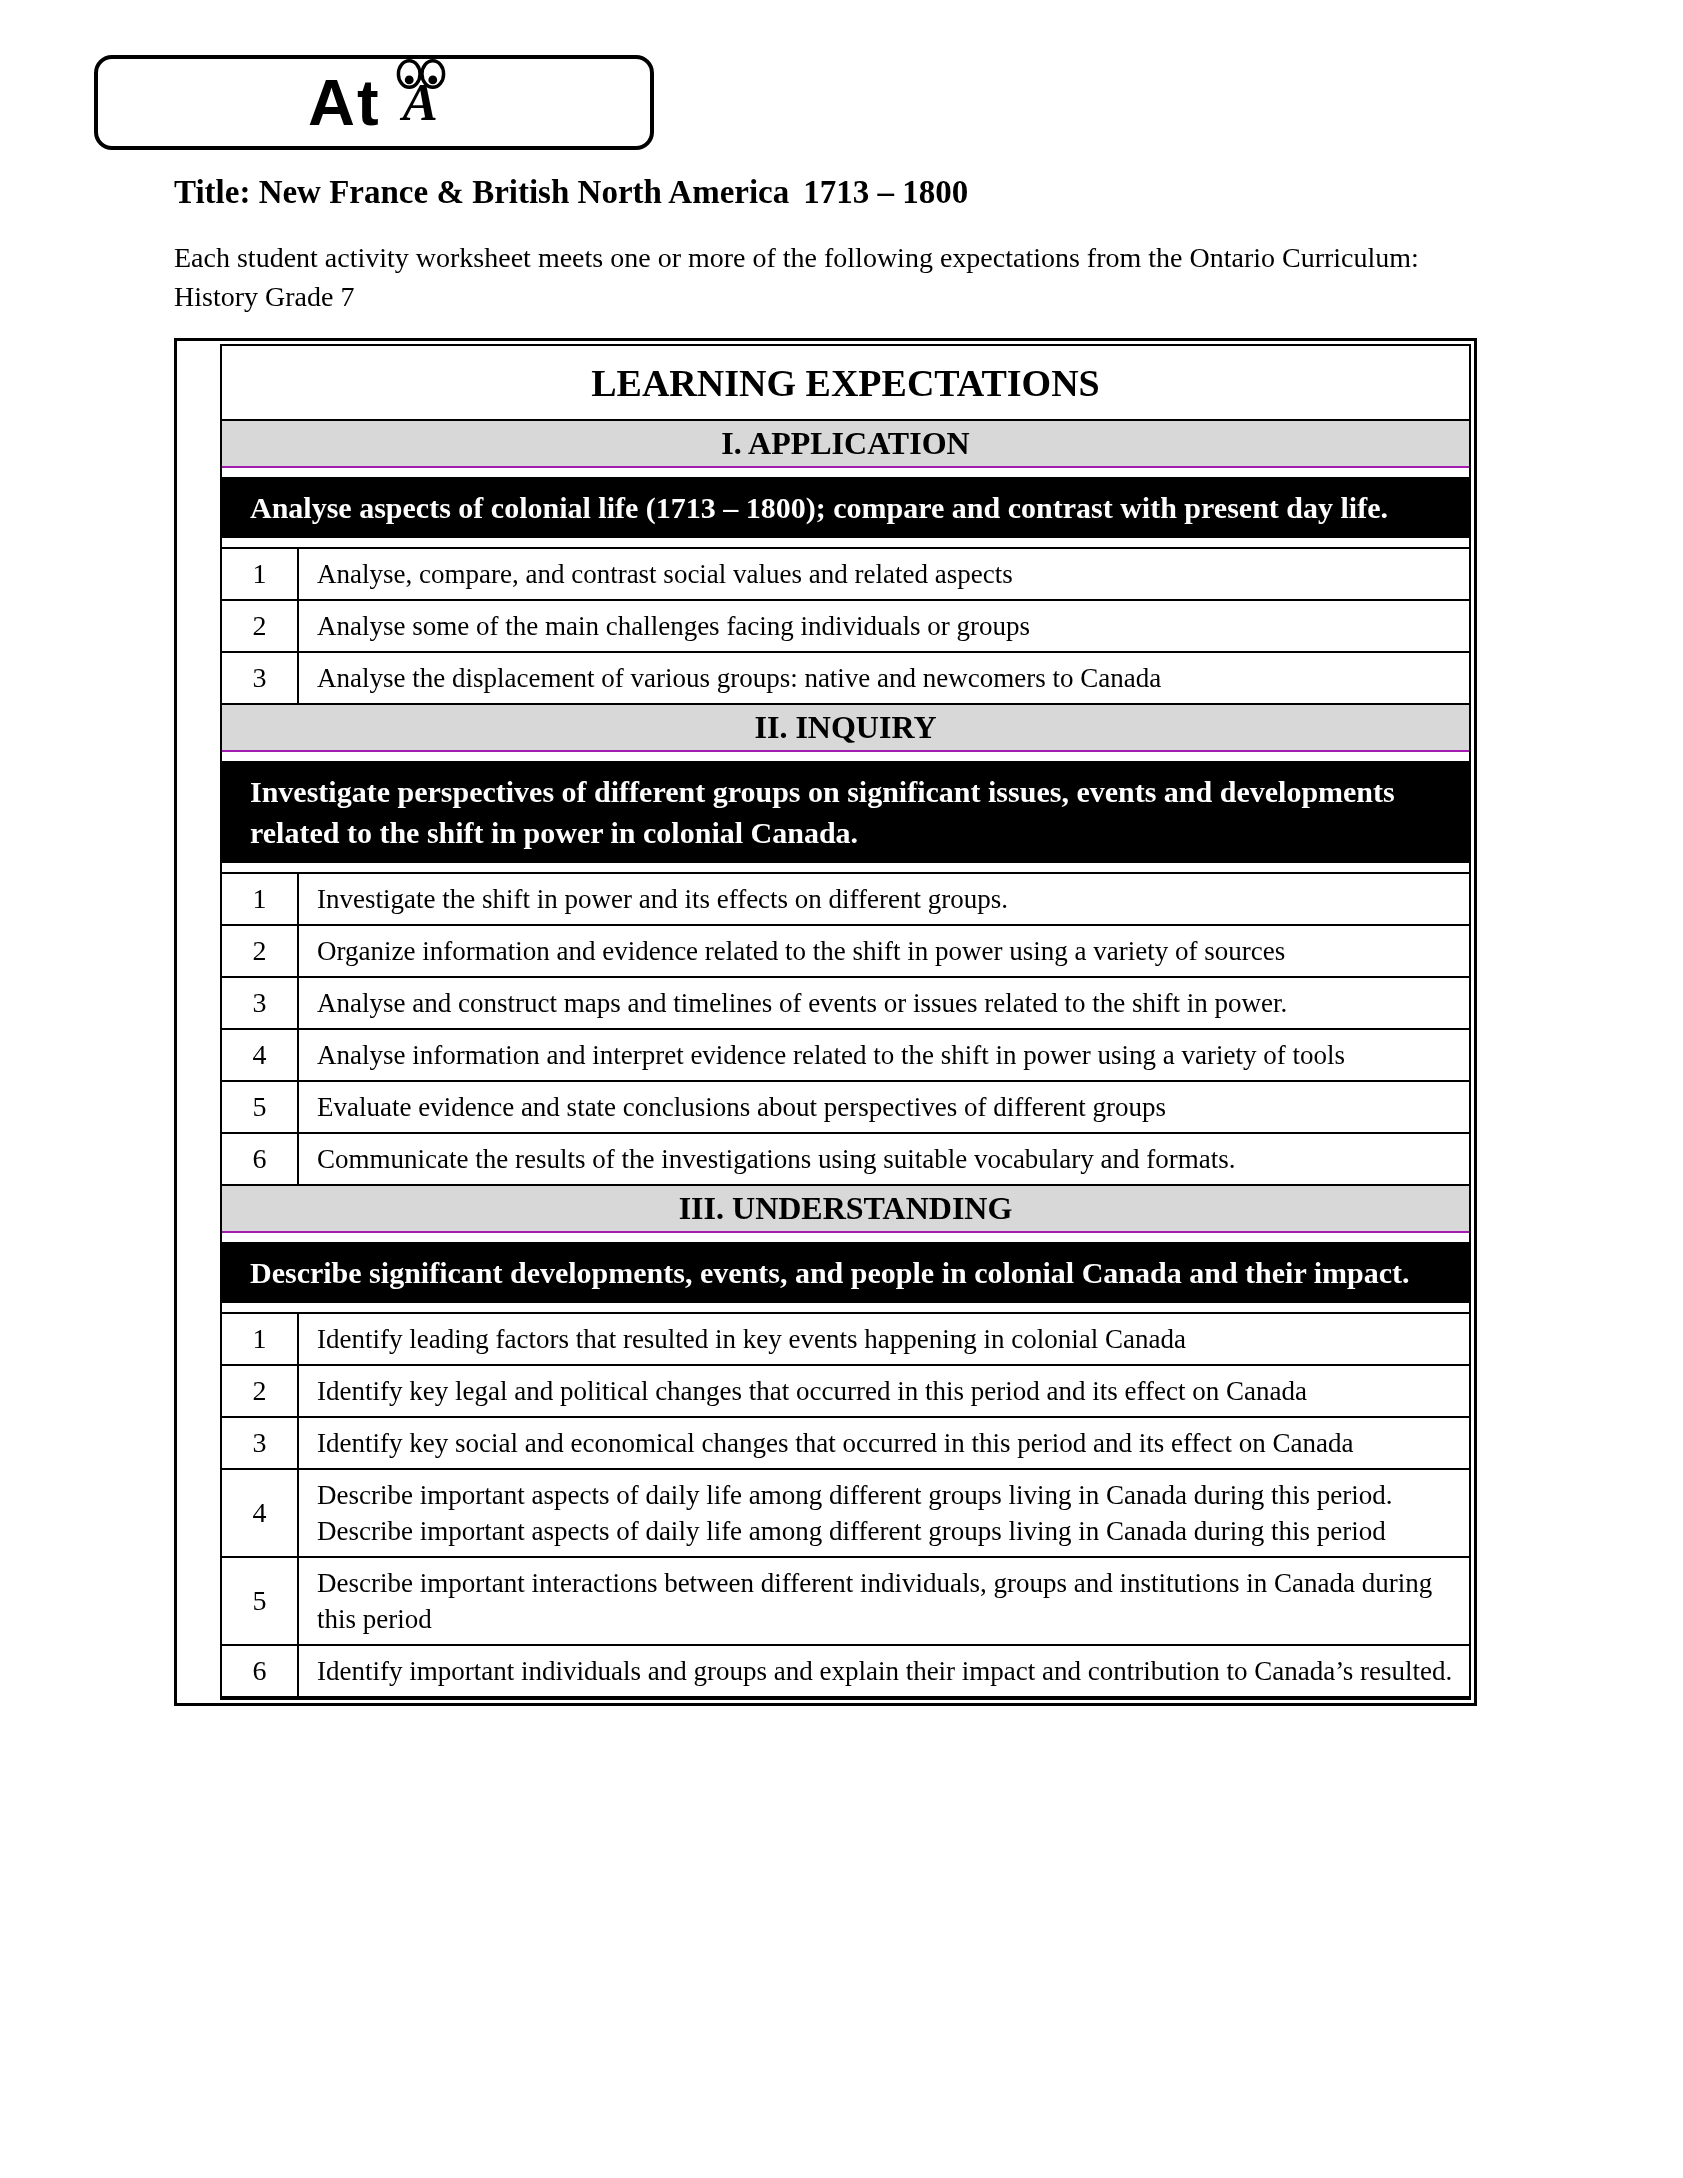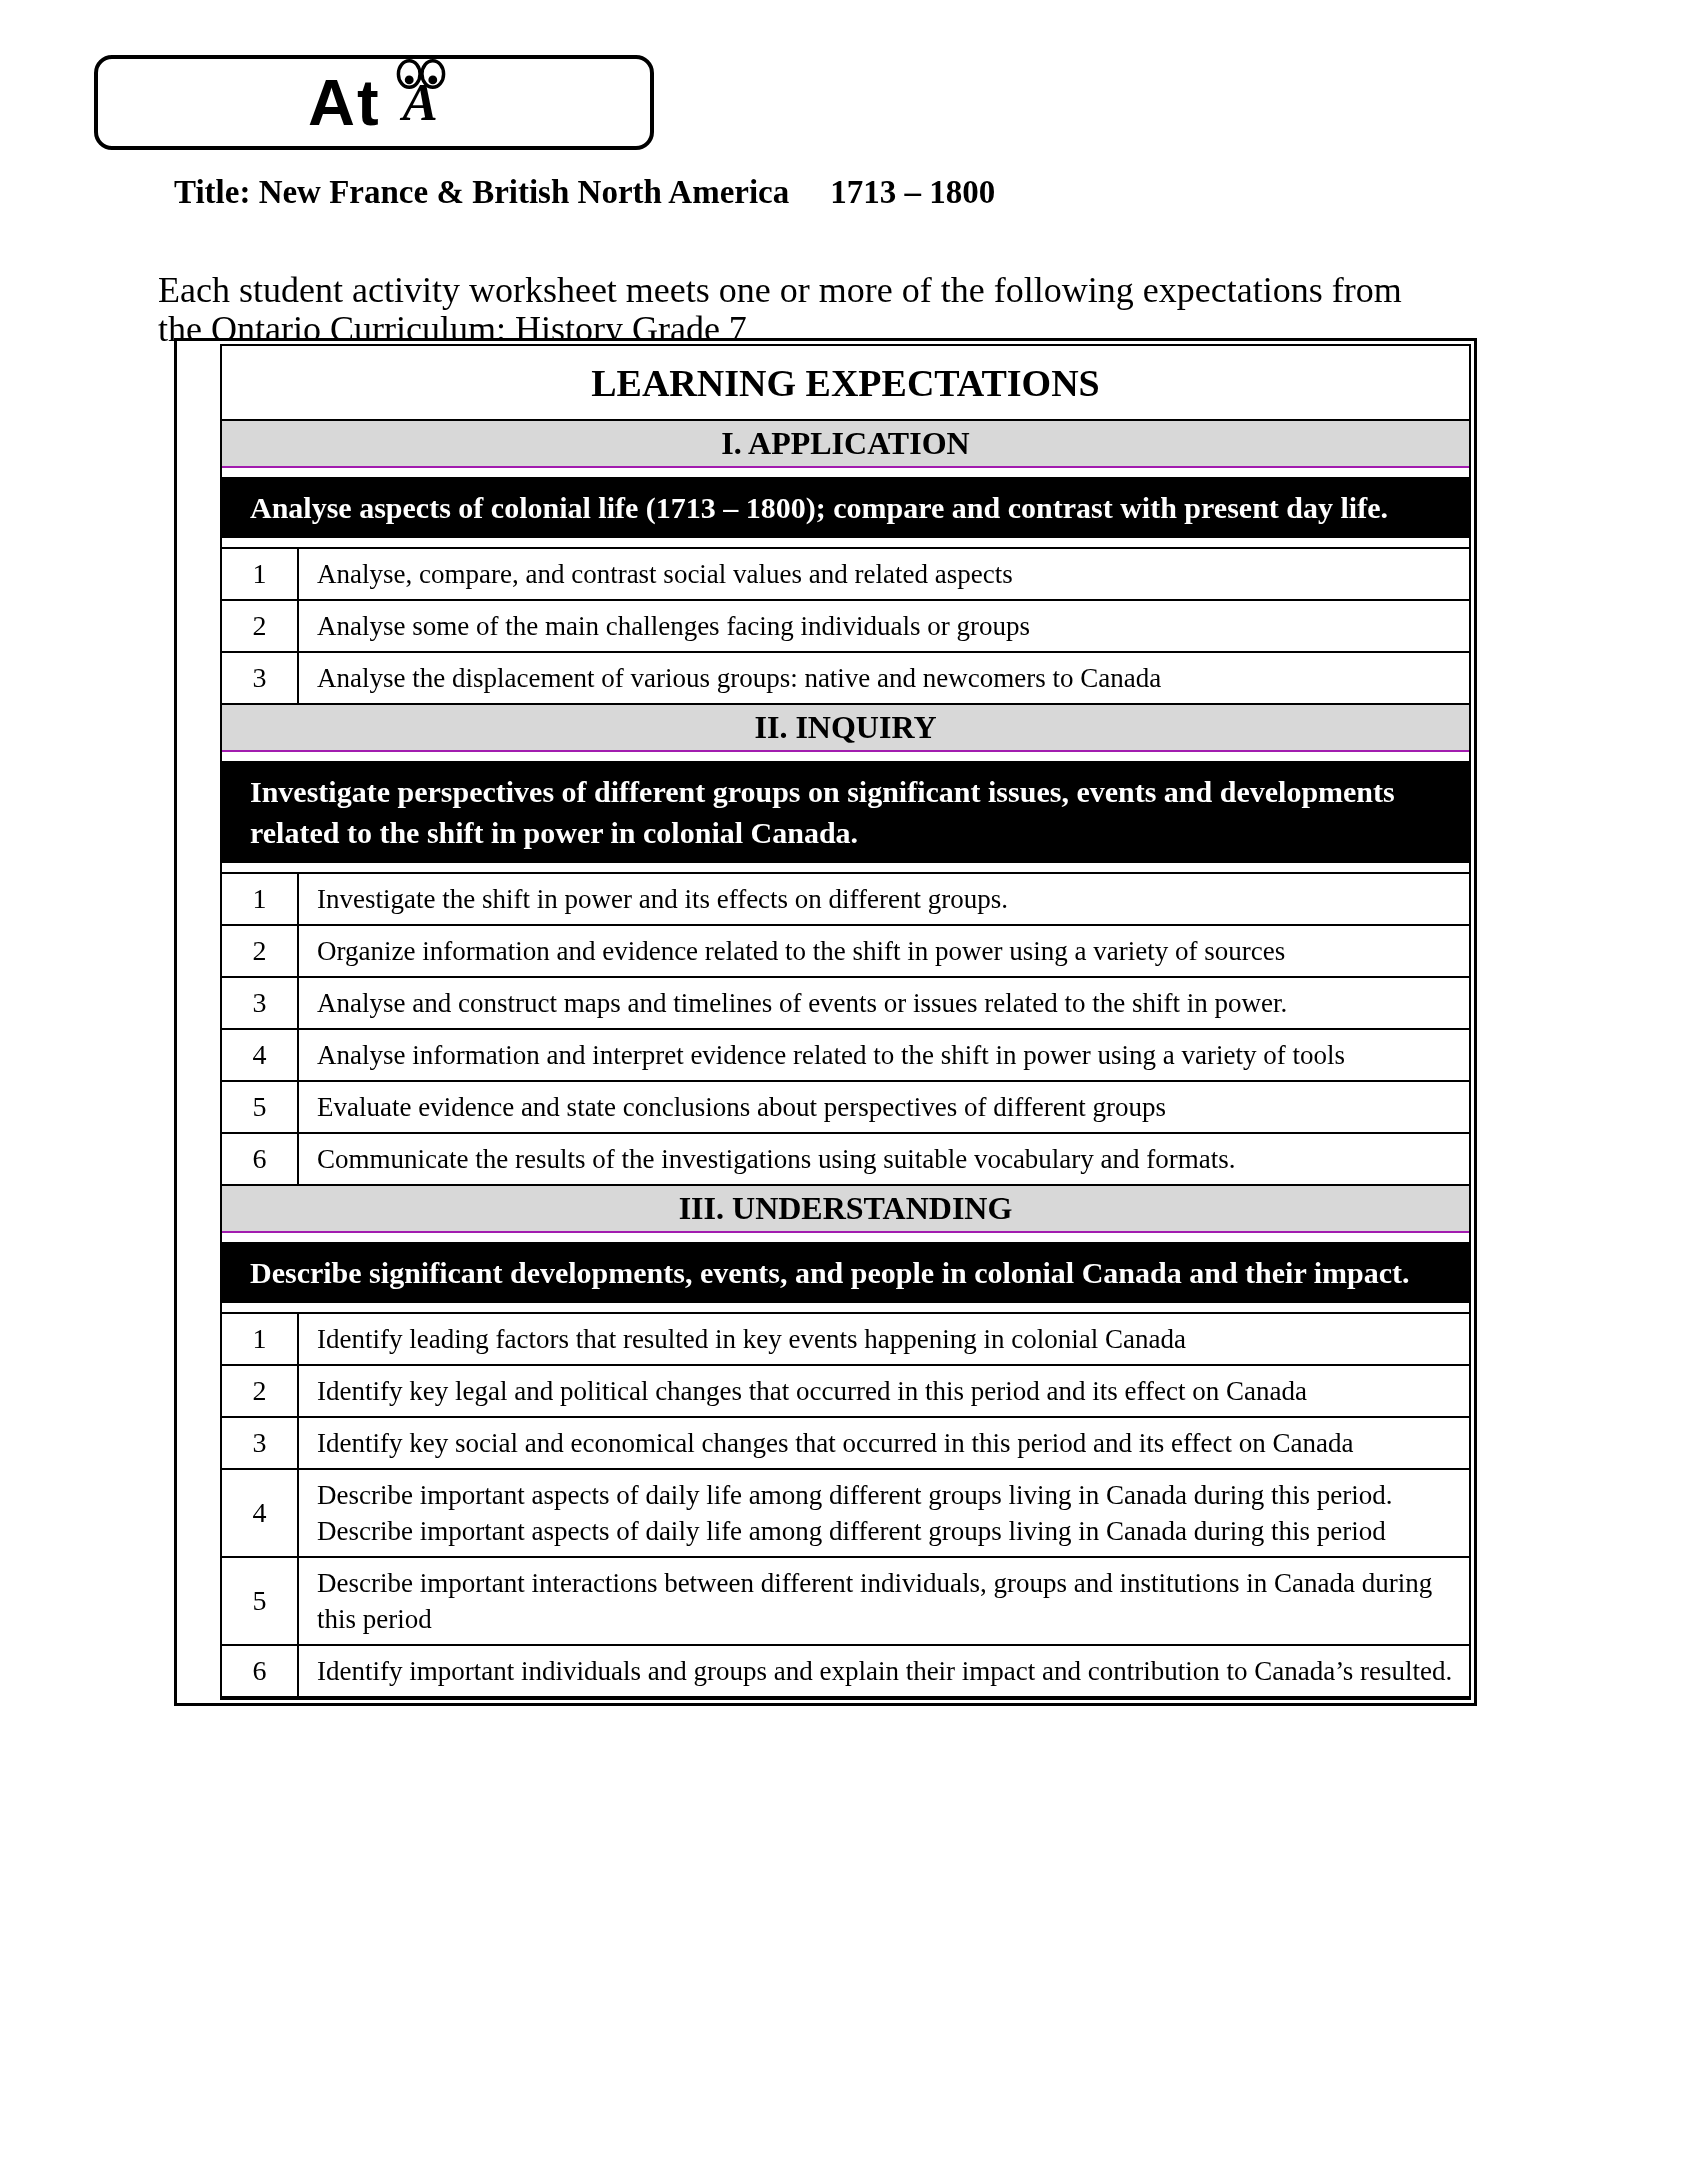--- a/index.html
+++ b/index.html
@@ -33,22 +33,22 @@
   .logo-a-wrap { position: relative; display: inline-flex; align-items: flex-end; }
   .logo-a {
     font-family: "Liberation Serif", serif;
     font-style: italic; font-weight: 700;
     font-size: 53px; line-height: 1;
   }
   .eyes-icon { position: absolute; left: 50%; top: -46px; transform: translateX(-50%); }
 
   
   .doc-title { position: absolute; left: 174px; top: 174px; font-size: 33px; font-weight: 700; }
-  .doc-title .years { margin-left: 41px; }
-  .intro { position: absolute; left: 158px; top: 238px; width: 1287px; font-size: 36px; line-height: 39px; margin-top: 33px; }
+  .doc-title .years { margin-left: 14px; }
+  .intro { position: absolute; left: 174px; top: 238px; width: 1287px; font-size: 28px; line-height: 39px; }
 
   
   .tbl {
     position: absolute;
     left: 174px; top: 338px;
     width: 1303px;
     border: 3px solid #000;
     padding: 3px;
     background: #fff;
   }

